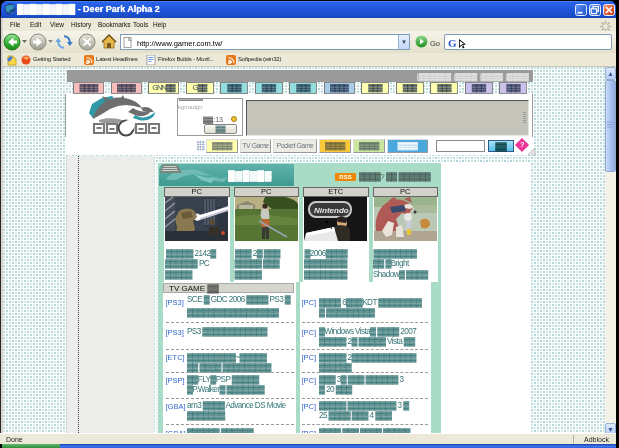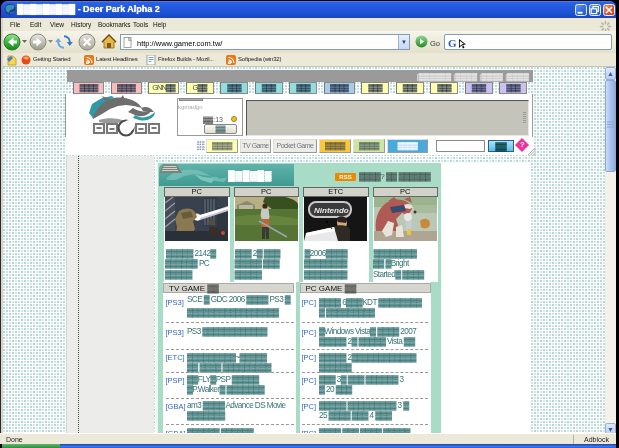--- a/index.html
+++ b/index.html
@@ -355,21 +355,20 @@
     <circle cx="34" cy="20" r="4" fill="#e8e8e4"></circle>
       <path d="M32 24 L38 24 37 34 32 34 Z" fill="#c8ccd8"></path>
       <rect x="33" y="32" width="4" height="6" fill="#e8c838"></rect>
     <path d="M46 24 C50 20,56 22,56 27 C56 31,50 33,47 30 Z" fill="#c88a3a"></path>
     <circle cx="41" cy="15" r="1.5" fill="#334"></circle>
   </svg>
 
   <div class="abs" style="left:160px;top:215px;width:133px;height:151px;background:#fff"></div>
   <div class="abs" style="left:296.5px;top:215px;width:131px;height:151px;background:#fff"></div>
   <div class="abs lhd" style="left:160px;width:131px">TV GAME <span style="color:rgba(20,20,20,.7)">▓▓</span></div>
-  <div class="abs lhd" style="left:296.5px;width:131px">PC GAME <span style="color:rgba(20,20,20,.7)">▓▓</span></div>
 
   <div class="tag" style="left:162.5px;top:231px">[PS3]</div>
   <div class="lt" style="left:184px;top:228px">SCE ▓ GDC 2006 ▓▓▓▓ PS3 ▓</div>
   <div class="lt" style="left:184px;top:240.5px">▓▓▓▓▓▓▓▓▓▓▓▓▓▓▓▓▓</div>
   <div class="dash" style="left:163px;top:254.5px;width:128px"></div>
   <div class="tag" style="left:162.5px;top:260.5px">[PS3]</div>
   <div class="lt" style="left:184px;top:260px">PS3 ▓▓▓▓▓▓▓▓▓▓▓▓</div>
   <div class="dash" style="left:163px;top:282px;width:128px"></div>
   <div class="tag" style="left:162.5px;top:286px">[ETC]</div>
   <div class="lt" style="left:184px;top:285.5px">▓▓▓▓▓▓▓▓▓~▓▓▓▓▓</div>
@@ -413,21 +412,21 @@
   <div class="lt" style="left:162px;top:192px">▓▓▓▓▓▓ PC</div>
   <div class="lt" style="left:162px;top:202.5px">▓▓▓▓▓</div>
   <div class="lt" style="left:232px;top:181.5px">▓▓▓ 2▓ ▓▓▓</div>
   <div class="lt" style="left:231.5px;top:192px">▓▓▓▓▓ ▓▓▓</div>
   <div class="lt" style="left:231.5px;top:202.5px">▓▓▓▓▓</div>
   <div class="lt" style="left:301.5px;top:181.5px">▓2006▓▓▓▓</div>
   <div class="lt" style="left:301px;top:192px">▓▓▓▓▓▓▓▓</div>
   <div class="lt" style="left:301px;top:202.5px">▓▓▓▓▓▓▓▓</div>
   <div class="lt" style="left:370.5px;top:181.5px">▓▓▓▓▓▓▓▓</div>
   <div class="lt" style="left:370px;top:192px">▓▓ ▓Bright</div>
-  <div class="lt" style="left:370px;top:202.5px">Started▓ ▓▓▓▓</div>
+  <div class="lt" style="left:370px;top:202.5px">Shadow▓ ▓▓▓▓</div>
 </div>
 <div class="abs" id="scroll">
   <div class="abs sbtn" id="scrollup">▲</div>
   <div class="abs" id="thumb"></div>
     <svg class="abs" style="left:2px;top:54px" width="7" height="8" viewBox="0 0 7 8">
       <path d="M0 1h7M0 3.5h7M0 6h7" stroke="#89a4d8" stroke-width="1"></path>
     </svg>
   <div class="abs sbtn" id="scrolldn">▼</div>
 </div>
 <div class="abs" id="leftedge"></div>

